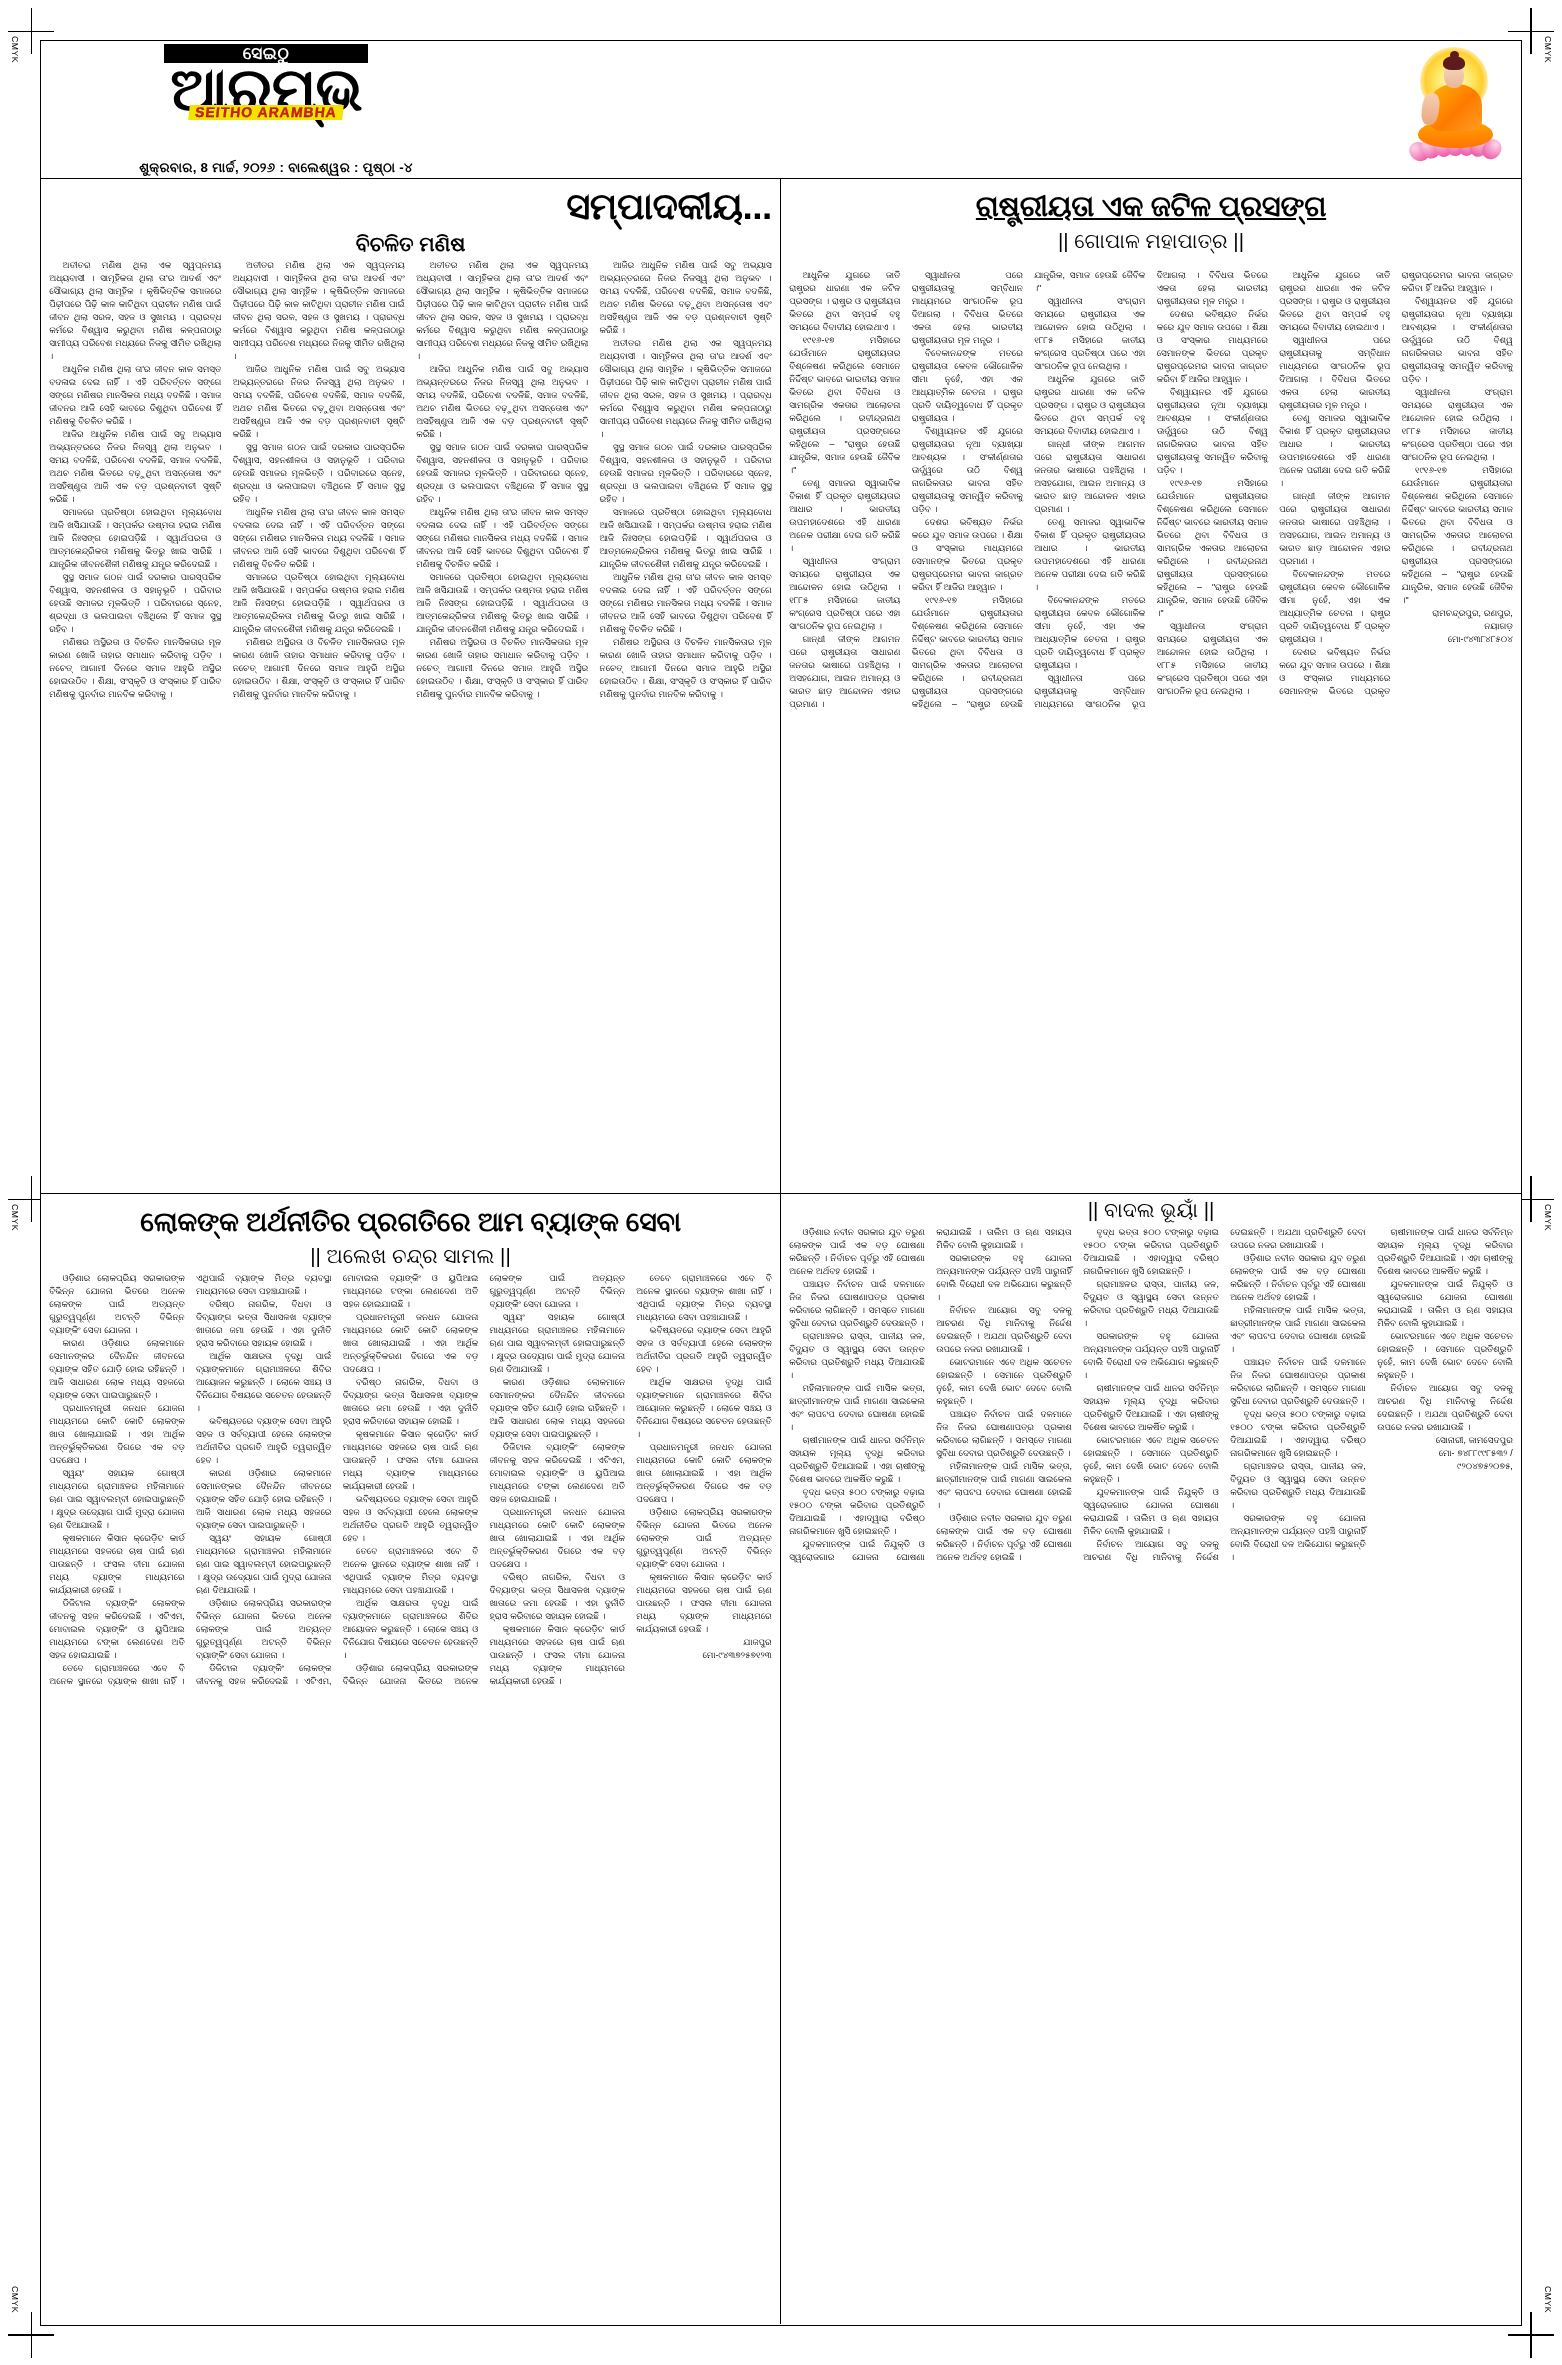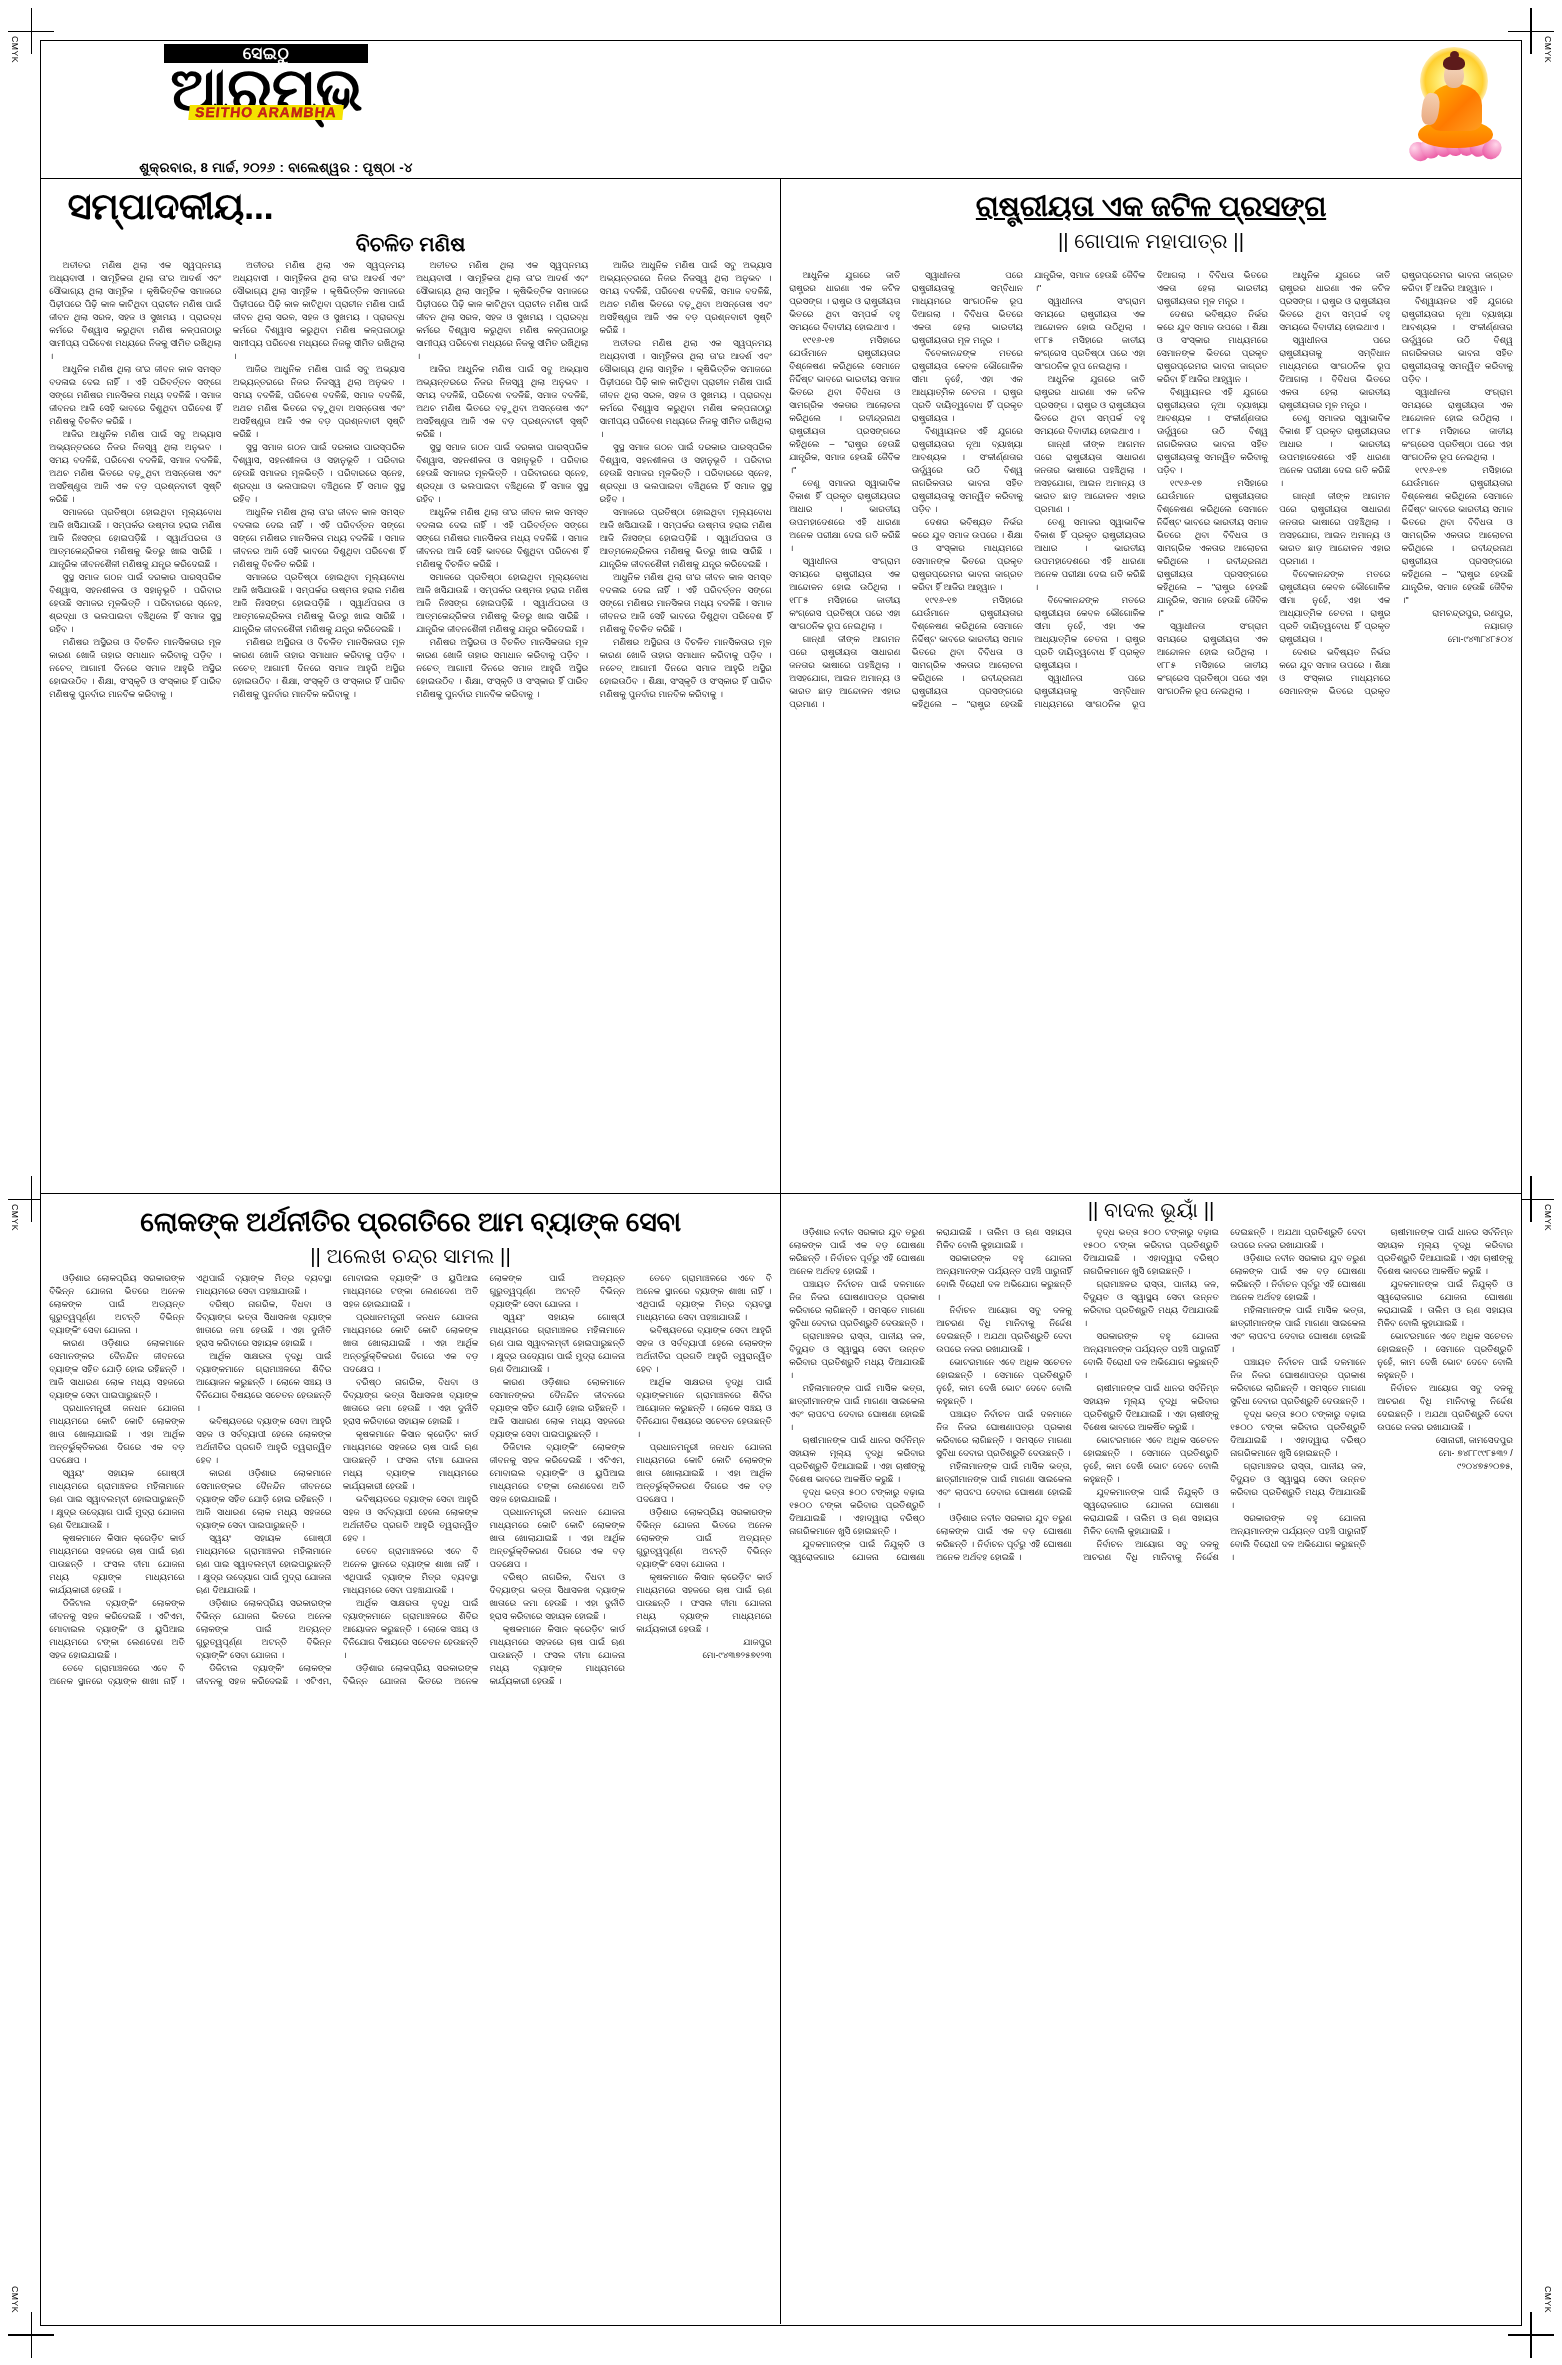--- a/index.html
+++ b/index.html
@@ -95,21 +95,21 @@
   .section{position:relative;}
   .sec-top{height:1014px;border-bottom:1.5px solid #000;display:flex;}
   .sec-bot{height:1130px;display:flex;}
   .half{box-sizing:border-box;padding:0 8.2px;}
   .half-l{width:50%;border-right:1.5px solid #000;}
   .half-r{width:50%;}
 
   .art-head{
     text-align:center;font-weight:bold;line-height:1.12;
   }
-  .h-ed{font-size:37px;text-align:left;padding:7.2px 0 0 18.4px;letter-spacing:-0.5px;}
+  .h-ed{font-size:37px;text-align:right;padding:7.2px 0 0 18.4px;letter-spacing:-0.5px;}
   .h-sub{font-size:20.5px;text-align:center;padding:5.1px 0 3.1px 0;font-weight:bold;}
   .h-big{font-size:29px;padding:11.3px 0 2px 0;letter-spacing:-0.3px;text-decoration:underline;}
   .h-by{font-size:20.5px;padding:5.1px 0 4.1px 0;font-weight:normal;}
   .h-big2{font-size:27px;padding:13.3px 0 2px 0;letter-spacing:-0.3px;}
 
   .cols{
     column-gap:11.3px;
     text-align:justify;
     font-size:8.8px;
     line-height:13px;

